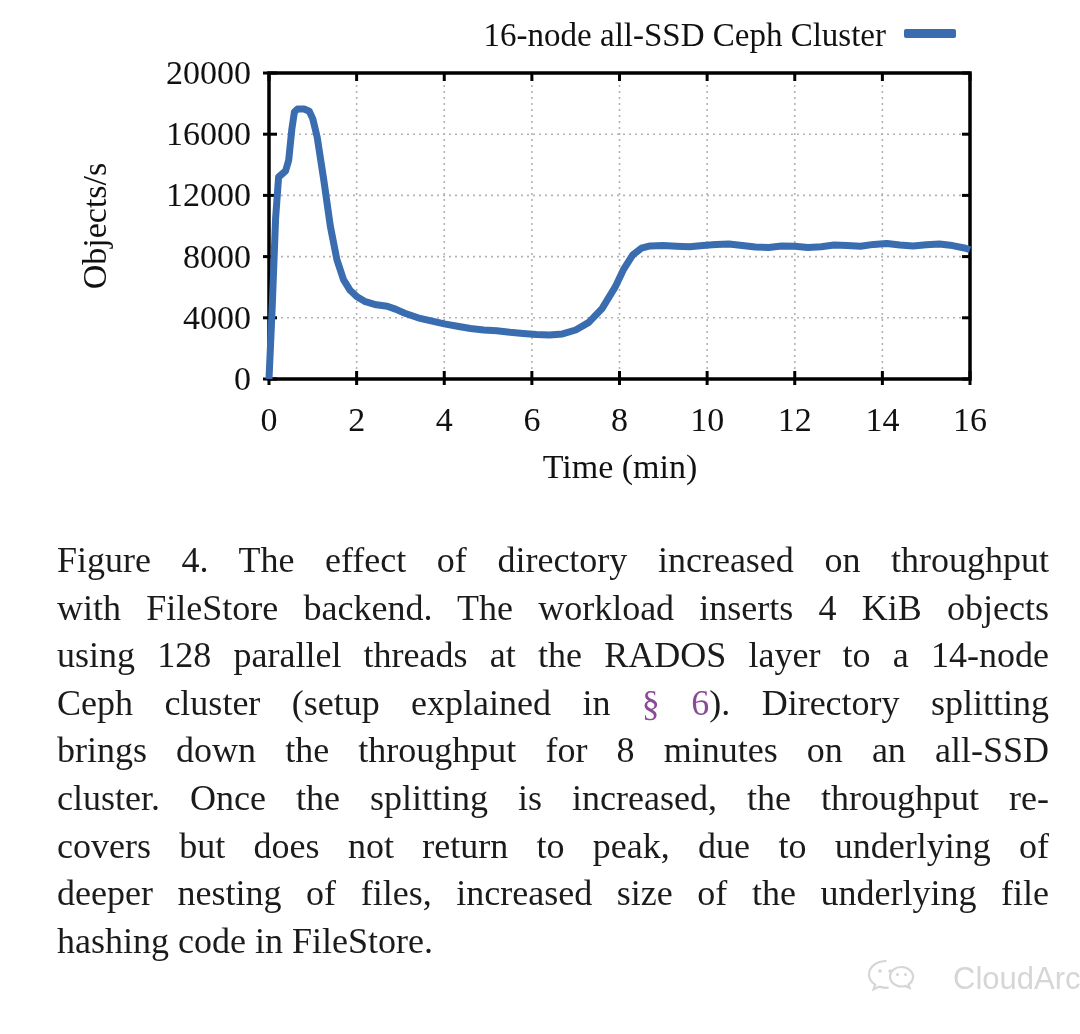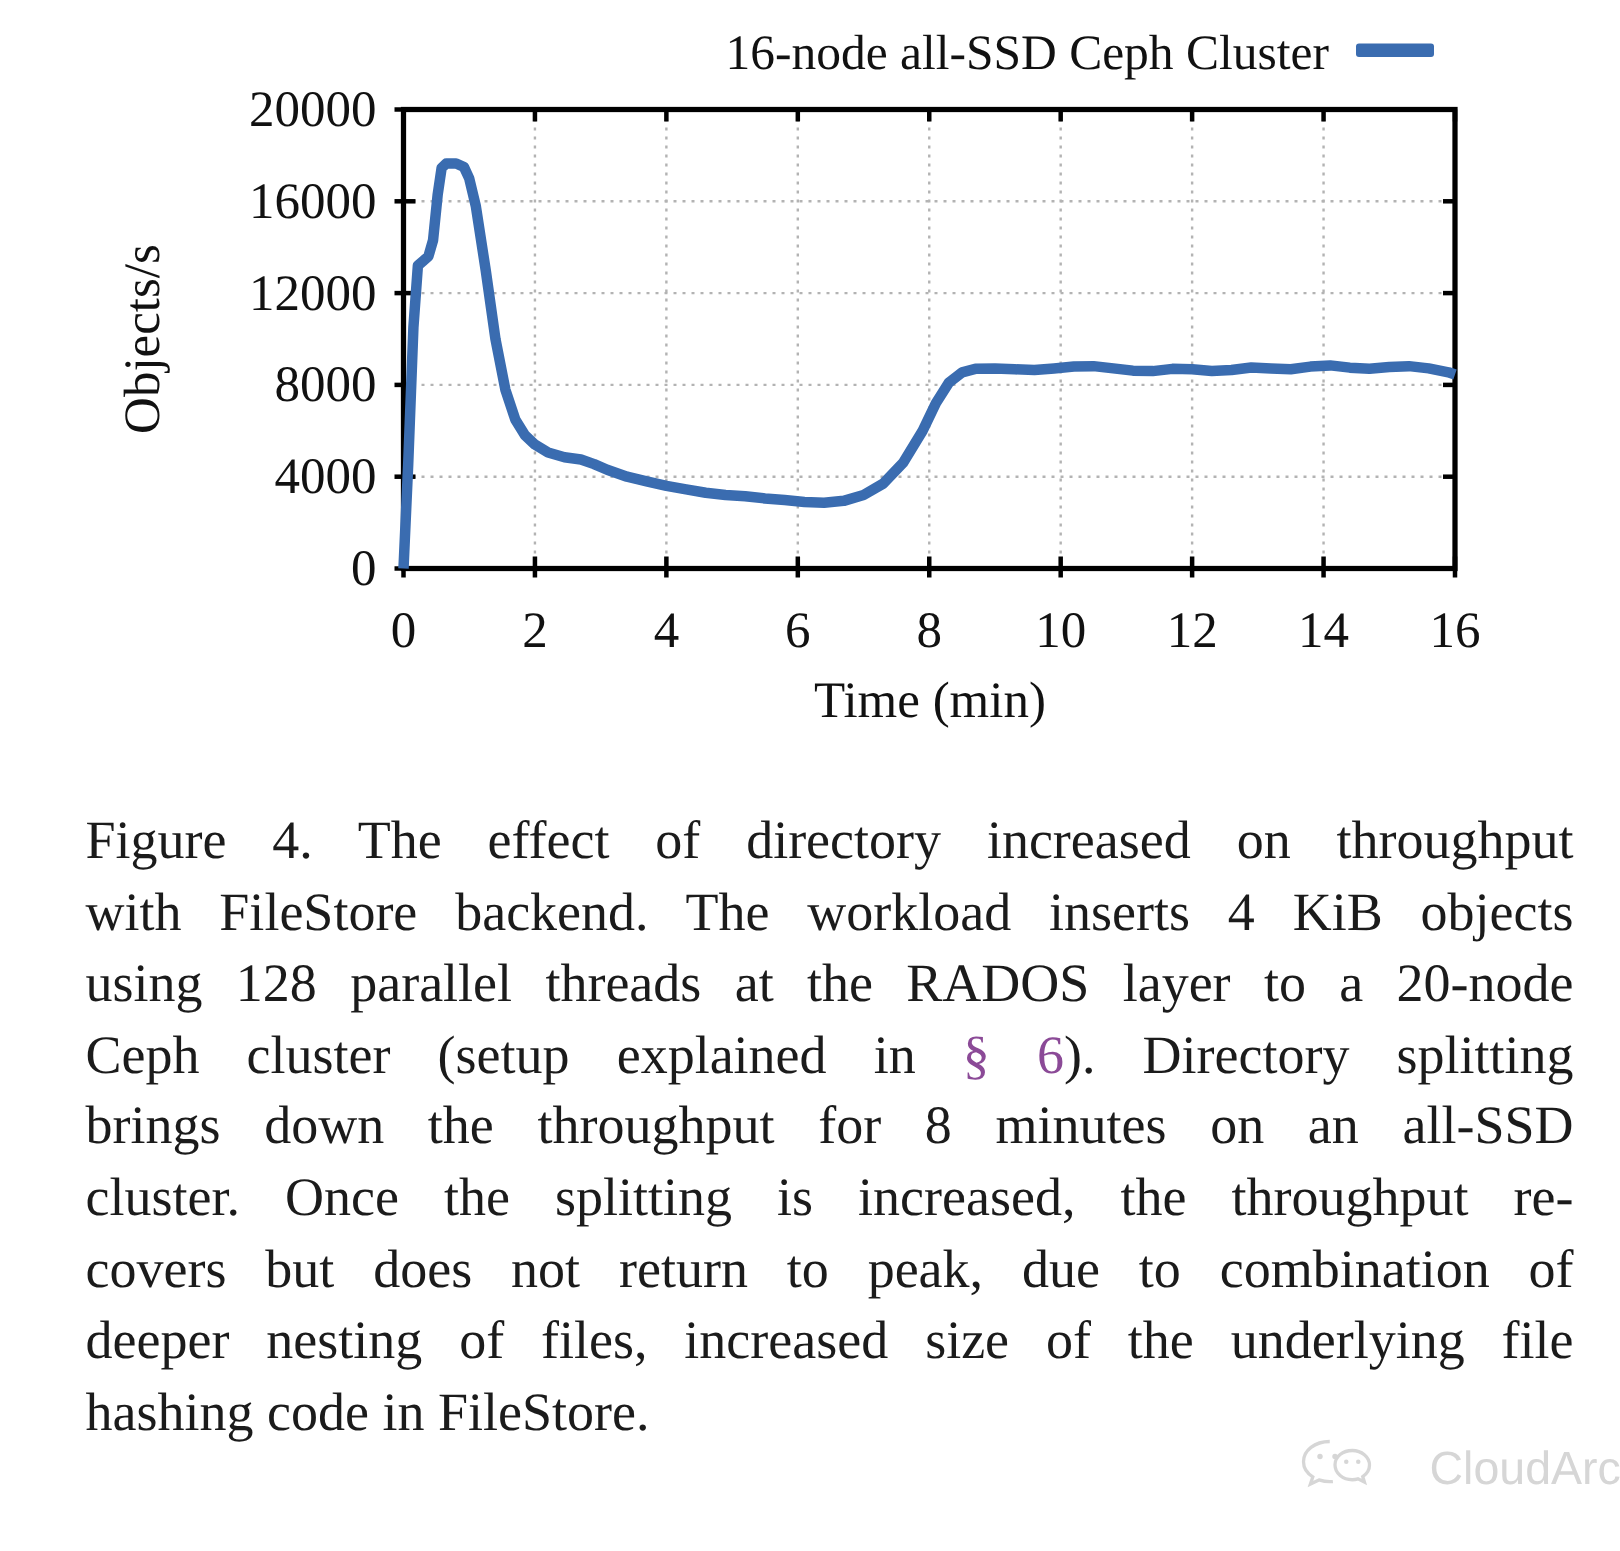--- a/index.html
+++ b/index.html
@@ -134,25 +134,25 @@
 
   <g>
     <text class="legend-text" x="886" y="46" text-anchor="end">16-node all-SSD Ceph Cluster</text>
     <rect id="legend-sample" x="904" y="29" width="52" height="9" rx="2" fill="#3a6cb0"></rect>
   </g>
 </svg>
 
 <div class="caption">
   <div class="cap-line"><span class="cap-bold">Figure 4.</span><span> The effect of directory increased on throughput</span></div>
   <div class="cap-line"><span>with FileStore backend. The workload inserts 4 KiB objects</span></div>
-  <div class="cap-line"><span>using 128 parallel threads at the RADOS layer to a 20-node</span></div>
+  <div class="cap-line"><span>using 128 parallel threads at the RADOS layer to a 14-node</span></div>
   <div class="cap-line"><span>Ceph cluster (setup explained in </span><span class="cap-link">§ 6</span><span>). Directory splitting</span></div>
   <div class="cap-line"><span>brings down the throughput for 8 minutes on an all-SSD</span></div>
   <div class="cap-line"><span>cluster. Once the splitting is increased, the throughput re-</span></div>
-  <div class="cap-line"><span>covers but does not return to peak, due to combination of</span></div>
+  <div class="cap-line"><span>covers but does not return to peak, due to underlying of</span></div>
   <div class="cap-line"><span>deeper nesting of files, increased size of the underlying file</span></div>
   <div class="cap-line last"><span>hashing code in FileStore.</span></div>
 </div>
 
 <div class="watermark">
   <svg class="wm-icon" width="50" height="42" viewBox="0 0 50 42">
     <g fill="none" stroke="#d6d6d6" stroke-width="2.2">
       <path d="M20.5 3 C10.5 3 3 9 3 16.5 C3 21 5.6 24.3 9.2 26.6 L7.6 31.4 L13.3 28.6 C15.5 29.3 18 29.8 20.5 29.8 C21.2 29.8 21.9 29.76 22.6 29.7"></path>
       <path d="M24 18.5 C24 13 29.3 9 35.5 9 C41.7 9 47 13.2 47 18.7 C47 22 45.2 24.6 42.5 26.4 L43.6 30 L39.3 27.9 C38.1 28.3 36.8 28.5 35.5 28.5 C29.3 28.5 24 24.3 24 18.5 Z"></path>
     </g>

